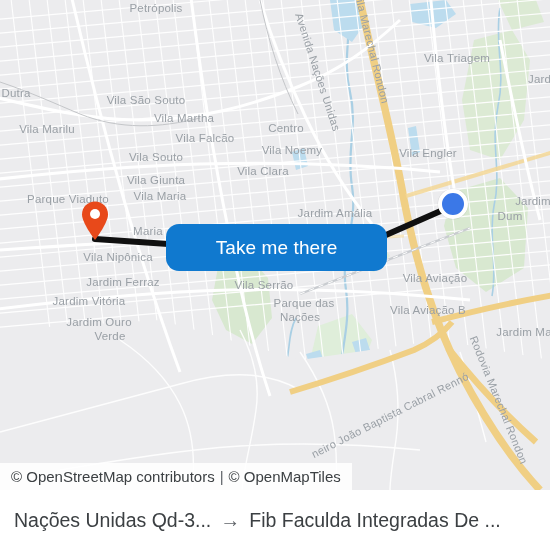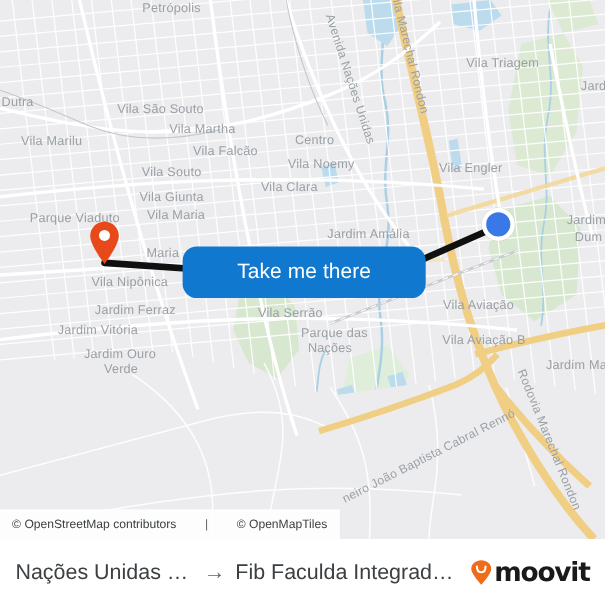--- a/index.html
+++ b/index.html
@@ -25,21 +25,21 @@
 
   
   .cta{position:absolute;left:166px;top:224px;width:221px;height:47px;background:#1079cf;
        border:none;border-radius:13px;color:#ffffff;font-size:19px;
        font-family:"Liberation Sans","DejaVu Sans",sans-serif;cursor:pointer;
        display:flex;align-items:center;justify-content:center;letter-spacing:.1px;}
 
   
   .attrib{position:absolute;left:0;top:463px;height:27px;background:rgba(255,255,255,.86);
           display:flex;align-items:center;padding:0 11px 0 11px;box-sizing:border-box;
-          color:#3c4043;font-size:11px;white-space:nowrap;gap:21px;}
+          color:#3c4043;font-size:15px;white-space:nowrap;}
   .attrib .sep{margin:0 5px;color:#5f6368;}
 
   
   .footer{position:absolute;left:0;top:490px;width:550px;height:60px;background:#ffffff;
           display:flex;align-items:center;box-sizing:border-box;padding:0 14px;}
   .trip{display:flex;align-items:center;flex:1;min-width:0;color:#3c4043;font-size:19.5px;}
   .trip .from,.trip .to{overflow:hidden;text-overflow:ellipsis;white-space:nowrap;}
   .trip .arrow{margin:0 9px;color:#5f6368;font-size:20px;flex:0 0 auto;line-height:1;}
 
   .brand{display:flex;align-items:center;flex:0 0 auto;margin-left:8px;}
@@ -154,26 +154,26 @@
         <div class="maplabel" style="left: 156px; top: 180px;">Vila Giunta</div>
         <div class="maplabel" style="left: 160px; top: 196px;">Vila Maria</div>
         <div class="maplabel" style="left: 68px; top: 199px;">Parque Viaduto</div>
         <div class="maplabel" style="left: 335px; top: 213px;">Jardim Amália</div>
         <div class="maplabel" style="left: 148px; top: 231px;">Maria</div>
         <div class="maplabel" style="left: 118px; top: 257px;">Vila Nipônica</div>
         <div class="maplabel" style="left: 123px; top: 282px;">Jardim Ferraz</div>
         <div class="maplabel" style="left: 264px; top: 285px;">Vila Serrão</div>
         <div class="maplabel" style="left: 89px; top: 301px; text-align: right;">Jardim Vitória</div>
         <div class="maplabel" style="left: 435px; top: 278px;">Vila Aviação</div>
-        <div class="maplabel" style="left: 440px; top: 310px; text-align: right;">Vila Aviação B</div>
-        <div class="maplabel" style="left: 109px; top: 322px;">Jardim Ouro</div>
+        <div class="maplabel" style="left: 428px; top: 310px; text-align: right;">Vila Aviação B</div>
+        <div class="maplabel" style="left: 99px; top: 322px;">Jardim Ouro</div>
         <div class="maplabel" style="left: 110px; top: 336px;">Verde</div>
         <div class="maplabel" style="left: 541px; top: 79px;">Jardi</div>
         <div class="maplabel" style="left: 533px; top: 201px;">Jardim</div>
-        <div class="maplabel" style="left: 535px; top: 216px;">Dum</div>
+        <div class="maplabel" style="left: 510px; top: 216px;">Dum</div>
         <div class="maplabel" style="left: 524px; top: 332px;">Jardim Ma</div>
       </div>
     <div id="parkLabels">
         <div class="maplabel" style="left: 304px; top: 303px;">Parque das</div>
         <div class="maplabel" style="left: 300px; top: 317px;">Nações</div>
       </div>
     <div id="roadLabels">
         <div class="roadlabel" style="left: 318px; top: 72px; transform: translate(-50%, -50%) rotate(72deg);">Avenida Nações Unidas</div>
         <div class="roadlabel" style="left: 372px; top: 48px; transform: translate(-50%, -50%) rotate(76deg);">Vila Marechal Rondon</div>
         <div class="roadlabel" style="left: 499px; top: 400px; transform: translate(-50%, -50%) rotate(68deg);">Rodovia Marechal Rondon</div>
@@ -203,23 +203,14 @@
       <span>© OpenMapTiles</span>
     </div>
   </div>
 
   <div class="footer">
     <div class="trip">
       <span class="from">Nações Unidas Qd-3...</span>
       <span class="arrow">→</span>
       <span class="to">Fib Faculda Integradas De ...</span>
     </div>
-    <div class="brand">
-      <span class="bpin">
-        <svg width="19" height="23" viewBox="0 0 19 23">
-          <path d="M9.5 22.5 C9.5 22.5 18.6 12.6 18.6 8.2 C18.6 3.7 14.5 0.4 9.5 0.4 C4.5 0.4 0.4 3.7 0.4 8.2 C0.4 12.6 9.5 22.5 9.5 22.5 Z" fill="#ef6c1a"></path>
-          <path d="M5.6 6.0 C5.6 9.6 7.2 11.2 9.5 11.2 C11.8 11.2 13.4 9.6 13.4 6.0" stroke="#ffffff" stroke-width="1.9" fill="none" stroke-linecap="round"></path>
-        </svg>
-      </span>
-      <span class="bname">moovit</span>
-    </div>
   </div>
 </div>
 
 </body></html>

